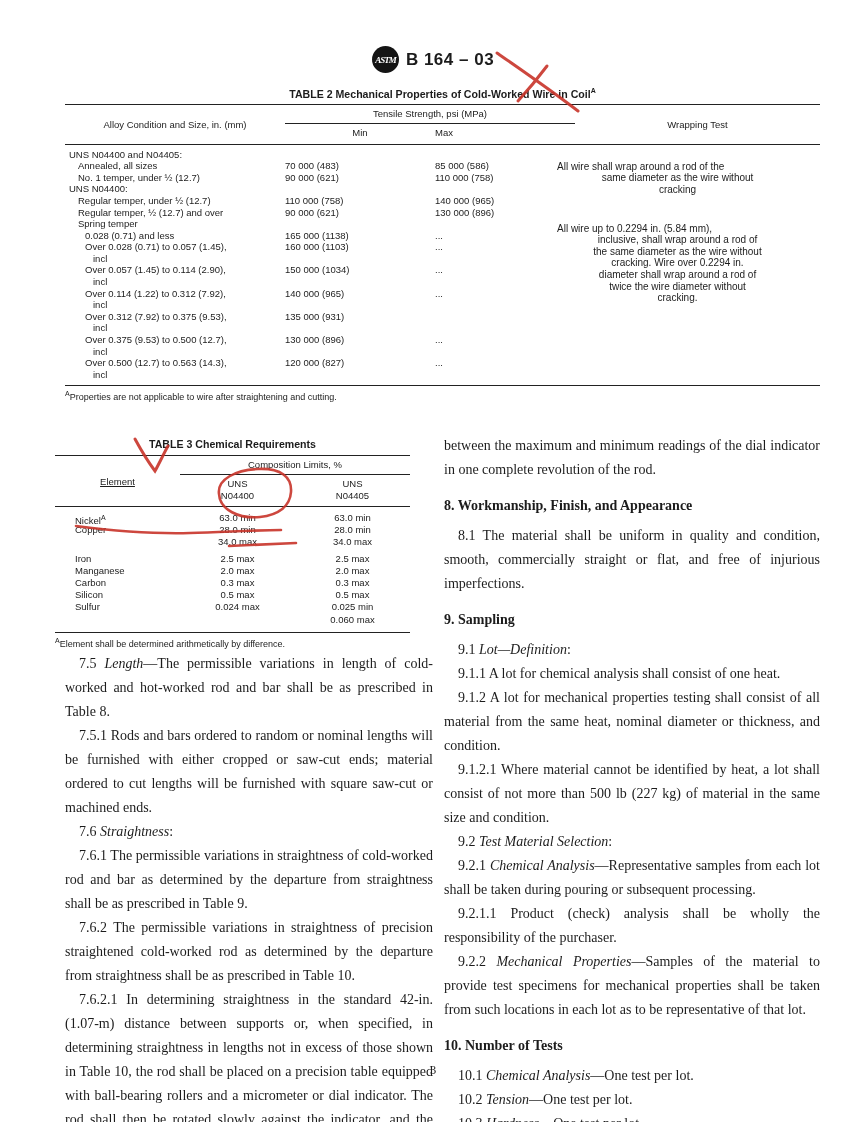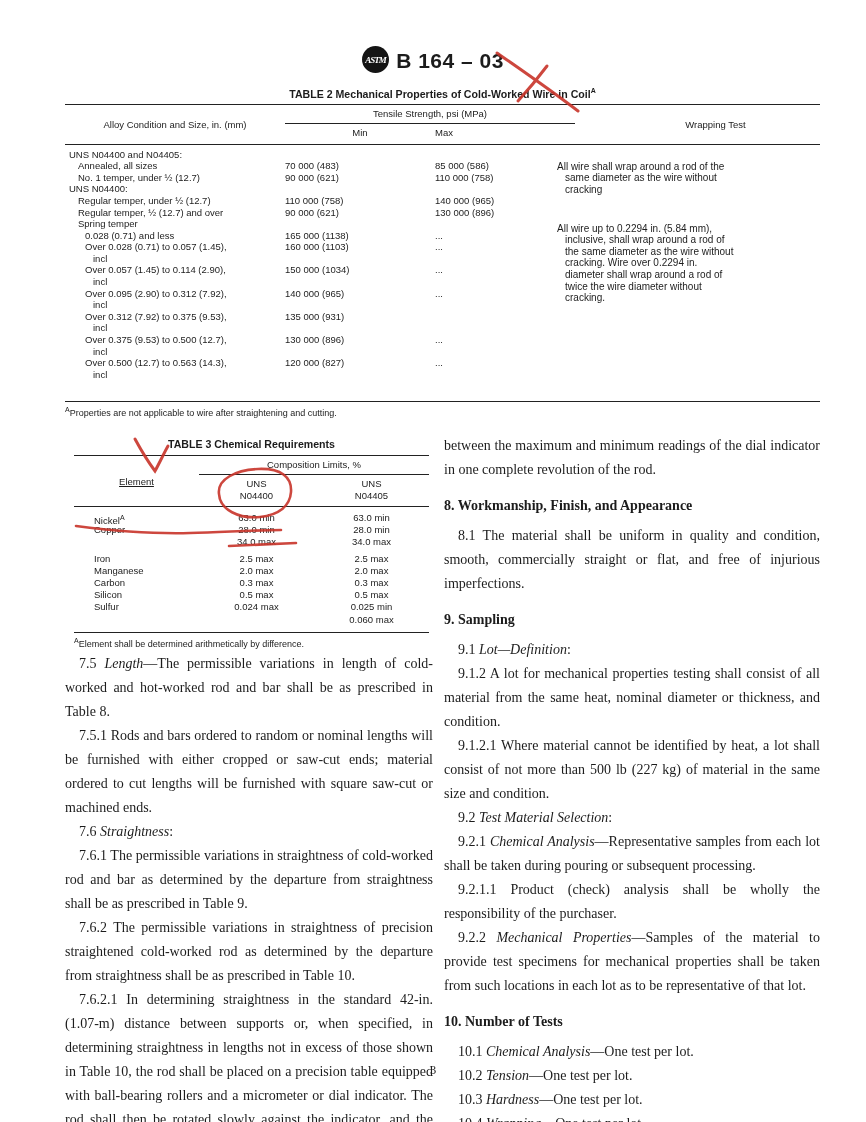--- a/index.html
+++ b/index.html
@@ -1,52 +1,52 @@
 <!DOCTYPE html>
 <html><head>
 <meta charset="utf-8">
 <style>
   html,body{margin:0;padding:0;background:#ffffff;}
   .page{position:relative;width:866px;height:1122px;background:#fff;color:#1c1c1c;
         font-family:"Liberation Serif", serif;overflow:hidden;}
 
   
   .doc-header{position:absolute;top:46px;left:0;width:866px;display:flex;
-              justify-content:center;align-items:flex-end;gap:7px;}
+              justify-content:center;align-items:center;gap:7px;}
   .astm-logo{width:27px;height:27px;border-radius:50%;background:#141414;color:#fff;
              display:flex;align-items:center;justify-content:center;
              font-family:"Liberation Serif",serif;font-style:italic;font-weight:bold;
              font-size:9px;letter-spacing:-1px;}
-  .designation{font-family:"Liberation Sans",sans-serif;font-weight:bold;font-size:21px;
+  .designation{font-family:"Liberation Sans",sans-serif;font-weight:bold;font-size:17px;
                letter-spacing:.5px;}
 
   
   .tbl{font-family:"Liberation Sans",sans-serif;color:#1c1c1c;}
   .tbl-title{font-weight:bold;font-size:10.6px;text-align:center;}
   sup{font-size:7px;}
 
   
   .t2{position:absolute;left:65px;top:87px;width:755px;}
   .t2-head{position:relative;height:39px;border-top:1.7px solid #222;border-bottom:1.7px solid #222;margin-top:4px;font-size:9.5px;}
   .t2-h1{position:absolute;left:0;top:0;width:220px;height:39px;display:flex;align-items:center;justify-content:center;}
   .t2-span{position:absolute;left:220px;top:3px;width:290px;text-align:center;}
   .t2-spanrule{position:absolute;left:220px;top:18px;width:290px;border-bottom:1px solid #222;}
   .t2-min{position:absolute;left:220px;top:22px;width:150px;text-align:center;}
   .t2-max{position:absolute;left:370px;top:22px;width:140px;text-align:left;}
-  .t2-h4{position:absolute;left:528px;top:0;width:245px;height:39px;display:flex;align-items:center;justify-content:center;}
-  .t2-body{position:relative;padding:4px 0 21px;border-bottom:1.7px solid #222;font-size:9.5px;}
+  .t2-h4{position:absolute;left:510px;top:0;width:245px;height:39px;display:flex;align-items:center;justify-content:center;}
+  .t2-body{position:relative;padding:4px 0 5px;border-bottom:1.7px solid #222;font-size:9.5px;}
   .t2row{display:grid;grid-template-columns:220px 150px 140px 245px;height:11.6px;line-height:11.6px;}
   .t2row .c2,.t2row .c3{text-align:left;}
   .ind0{padding-left:4px;}.ind1{padding-left:13px;}.ind2{padding-left:20px;}.ind3{padding-left:28px;}
   .t2note{position:absolute;left:492px;width:233px;font-size:10px;line-height:11.6px;}
-  .t2note .cont{padding-left:8px;}
+  .t2note .cont{padding-left:8px;text-align:center;}
   .tbl-foot{margin-top:4px;font-size:9px;}
 
   
-  .t3{position:absolute;left:74px;top:438px;width:355px;}
+  .t3{position:absolute;left:55px;top:438px;width:355px;}
   .t3-head{position:relative;height:50px;border-top:1.7px solid #222;border-bottom:1.7px solid #222;margin-top:5px;font-size:9.5px;}
   .t3-el{position:absolute;left:0;top:0;width:125px;height:50px;display:flex;align-items:center;justify-content:center;text-decoration:underline;}
   .t3-span{position:absolute;left:125px;top:3px;width:230px;text-align:center;}
   .t3-spanrule{position:absolute;left:125px;top:18px;width:230px;border-bottom:1px solid #222;}
   .t3-c2h{position:absolute;left:125px;top:22px;width:115px;text-align:center;line-height:11.5px;}
   .t3-c3h{position:absolute;left:240px;top:22px;width:115px;text-align:center;line-height:11.5px;}
   .t3-body{padding:5px 0 6px;border-bottom:1.7px solid #222;font-size:9.5px;}
   .t3row{display:grid;grid-template-columns:125px 115px 115px;height:12.2px;line-height:12.2px;}
   .t3row .e{padding-left:20px;}
   .t3row .v{text-align:center;}
@@ -153,21 +153,21 @@
           <div class="c3">...</div>
           <div class="c4"></div>
         </div>
         <div class="t2row">
           <div class="c1 ind3">incl</div>
           <div class="c2"></div>
           <div class="c3"></div>
           <div class="c4"></div>
         </div>
         <div class="t2row">
-          <div class="c1 ind2">Over 0.095 (2.90) to 0.312 (7.92),</div>
+          <div class="c1 ind2">Over 0.114 (1.22) to 0.312 (7.92),</div>
           <div class="c2">140 000 (965)</div>
           <div class="c3">...</div>
           <div class="c4"></div>
         </div>
         <div class="t2row">
           <div class="c1 ind3">incl</div>
           <div class="c2"></div>
           <div class="c3"></div>
           <div class="c4"></div>
         </div>
@@ -298,20 +298,21 @@
       <p><span>7.6.1 The permissible variations in straightness of cold-worked rod and bar as determined by the departure from straightness shall be as prescribed in Table 9.</span></p>
       <p><span>7.6.2 The permissible variations in straightness of precision straightened cold-worked rod as determined by the departure from straightness shall be as prescribed in Table 10.</span></p>
       <p><span>7.6.2.1 In determining straightness in the standard 42-in. (1.07-m) distance between supports or, when specified, in determining straightness in lengths not in excess of those shown in Table 10, the rod shall be placed on a precision table equipped with ball-bearing rollers and a micrometer or dial indicator. The rod shall then be rotated slowly against the indicator, and the deviation from straightness in any portion of the rod between the supports shall not exceed the permissible variations prescribed in Table 10. The deviation from straightness (throw in one revolution) is defined as the difference</span></p>
     </div>
   <div class="bodycol col-right" id="colRight">
       <p class="ni"><span>between the maximum and minimum readings of the dial indicator in one complete revolution of the rod.</span></p>
       <div class="bh">8. Workmanship, Finish, and Appearance</div>
       <p><span>8.1 The material shall be uniform in quality and condition, smooth, commercially straight or flat, and free of injurious imperfections.</span></p>
       <div class="bh">9. Sampling</div>
       <p><span>9.1 </span><span class="it">Lot—Definition</span><span>:</span></p>
+      <p><span>9.1.1 A lot for chemical analysis shall consist of one heat.</span></p>
       <p><span>9.1.2 A lot for mechanical properties testing shall consist of all material from the same heat, nominal diameter or thickness, and condition.</span></p>
       <p><span>9.1.2.1 Where material cannot be identified by heat, a lot shall consist of not more than 500 lb (227 kg) of material in the same size and condition.</span></p>
       <p><span>9.2 </span><span class="it">Test Material Selection</span><span>:</span></p>
       <p><span>9.2.1 </span><span class="it">Chemical Analysis</span><span>—Representative samples from each lot shall be taken during pouring or subsequent processing.</span></p>
       <p><span>9.2.1.1 Product (check) analysis shall be wholly the responsibility of the purchaser.</span></p>
       <p><span>9.2.2 </span><span class="it">Mechanical Properties</span><span>—Samples of the material to provide test specimens for mechanical properties shall be taken from such locations in each lot as to be representative of that lot.</span></p>
       <div class="bh">10. Number of Tests</div>
       <p><span>10.1 </span><span class="it">Chemical Analysis</span><span>—One test per lot.</span></p>
       <p><span>10.2 </span><span class="it">Tension</span><span>—One test per lot.</span></p>
       <p><span>10.3 </span><span class="it">Hardness</span><span>—One test per lot.</span></p>

